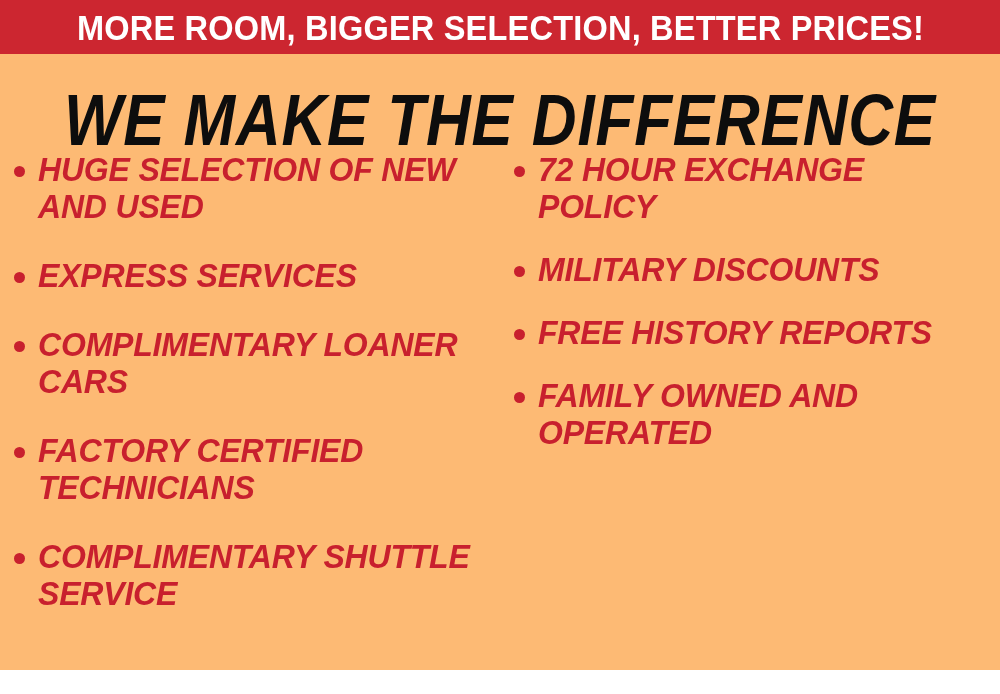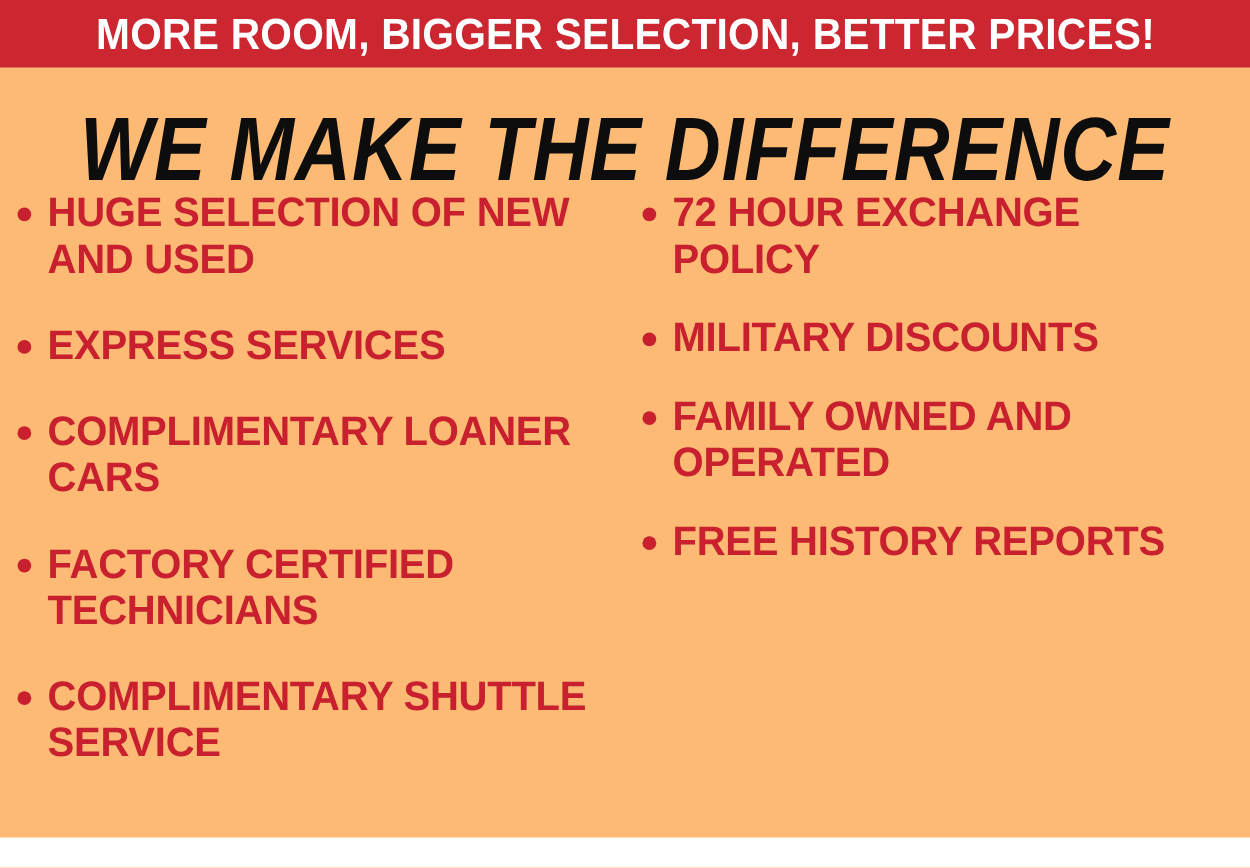--- a/index.html
+++ b/index.html
@@ -94,20 +94,21 @@
   .column-right {
     width: 500px;
     padding-left: 14px;
     padding-right: 16px;
   }
 
   .bullet-item {
     display: flex;
     align-items: flex-start;
     margin-bottom: 30px;
+    font-style: italic;
   }
   .column-left .bullet-item { margin-bottom: 32px; }
   .column-right .bullet-item { margin-bottom: 26px; }
 
   .bullet-dot {
     flex: 0 0 auto;
     width: 11px;
     height: 11px;
     border-radius: 50%;
     background: #c8202e;
@@ -178,25 +179,25 @@
 
 
 
       <div class="bullet-item">
         <span class="bullet-dot"></span>
         <span class="bullet-label">MILITARY DISCOUNTS</span>
       </div>
 
       <div class="bullet-item">
         <span class="bullet-dot"></span>
+        <span class="bullet-label">FREE HISTORY REPORTS</span>
+      </div>
+
+      <div class="bullet-item">
+        <span class="bullet-dot"></span>
         <span class="bullet-label">FAMILY OWNED AND OPERATED</span>
       </div>
 
-      <div class="bullet-item">
-        <span class="bullet-dot"></span>
-        <span class="bullet-label">FREE HISTORY REPORTS</span>
-      </div>
-
     </div>
 
   </div>
 
 </div>
 
 </body></html>

